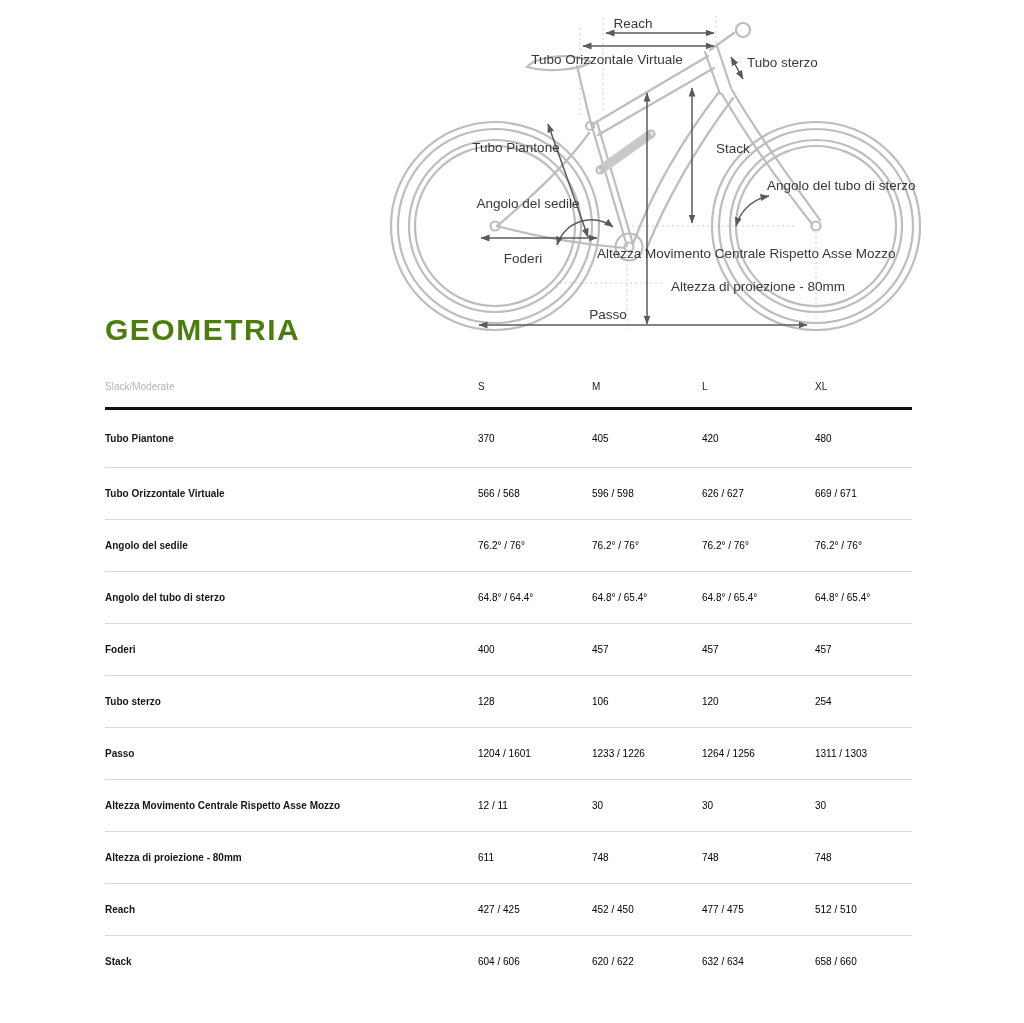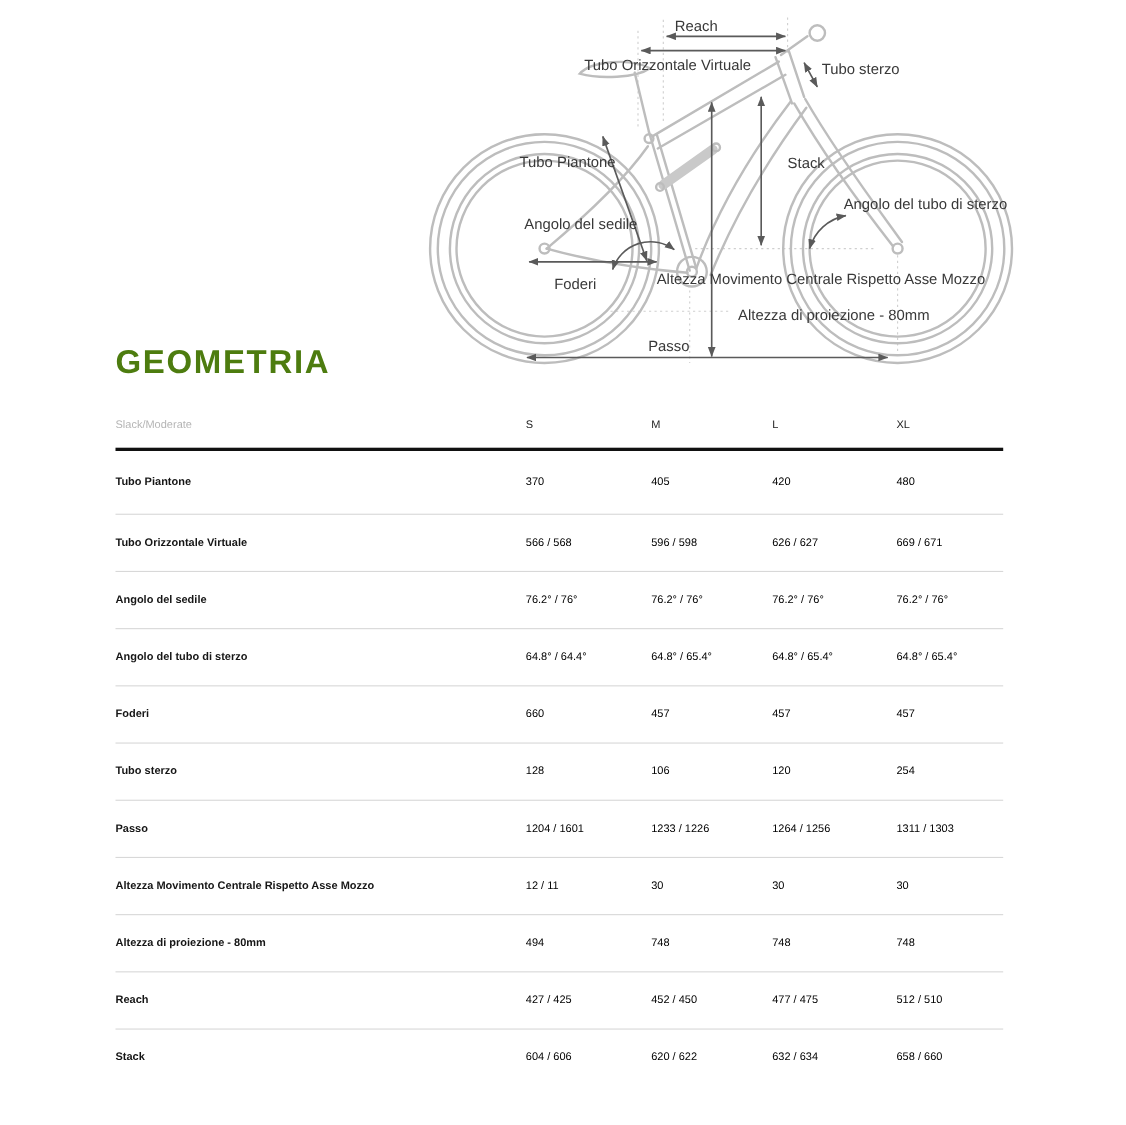--- a/index.html
+++ b/index.html
@@ -158,21 +158,21 @@
       <div class="t-row">
         <div class="t-cell label">Angolo del tubo di sterzo</div>
         <div class="t-cell">64.8° / 64.4°</div>
         <div class="t-cell">64.8° / 65.4°</div>
         <div class="t-cell">64.8° / 65.4°</div>
         <div class="t-cell">64.8° / 65.4°</div>
       </div>
 
       <div class="t-row">
         <div class="t-cell label">Foderi</div>
-        <div class="t-cell">660</div>
+        <div class="t-cell">400</div>
         <div class="t-cell">457</div>
         <div class="t-cell">457</div>
         <div class="t-cell">457</div>
       </div>
 
       <div class="t-row">
         <div class="t-cell label">Tubo sterzo</div>
         <div class="t-cell">128</div>
         <div class="t-cell">106</div>
         <div class="t-cell">120</div>
@@ -190,21 +190,21 @@
       <div class="t-row">
         <div class="t-cell label">Altezza Movimento Centrale Rispetto Asse Mozzo</div>
         <div class="t-cell">12 / 11</div>
         <div class="t-cell">30</div>
         <div class="t-cell">30</div>
         <div class="t-cell">30</div>
       </div>
 
       <div class="t-row">
         <div class="t-cell label">Altezza di proiezione - 80mm</div>
-        <div class="t-cell">494</div>
+        <div class="t-cell">611</div>
         <div class="t-cell">748</div>
         <div class="t-cell">748</div>
         <div class="t-cell">748</div>
       </div>
 
       <div class="t-row">
         <div class="t-cell label">Reach</div>
         <div class="t-cell">427 / 425</div>
         <div class="t-cell">452 / 450</div>
         <div class="t-cell">477 / 475</div>

